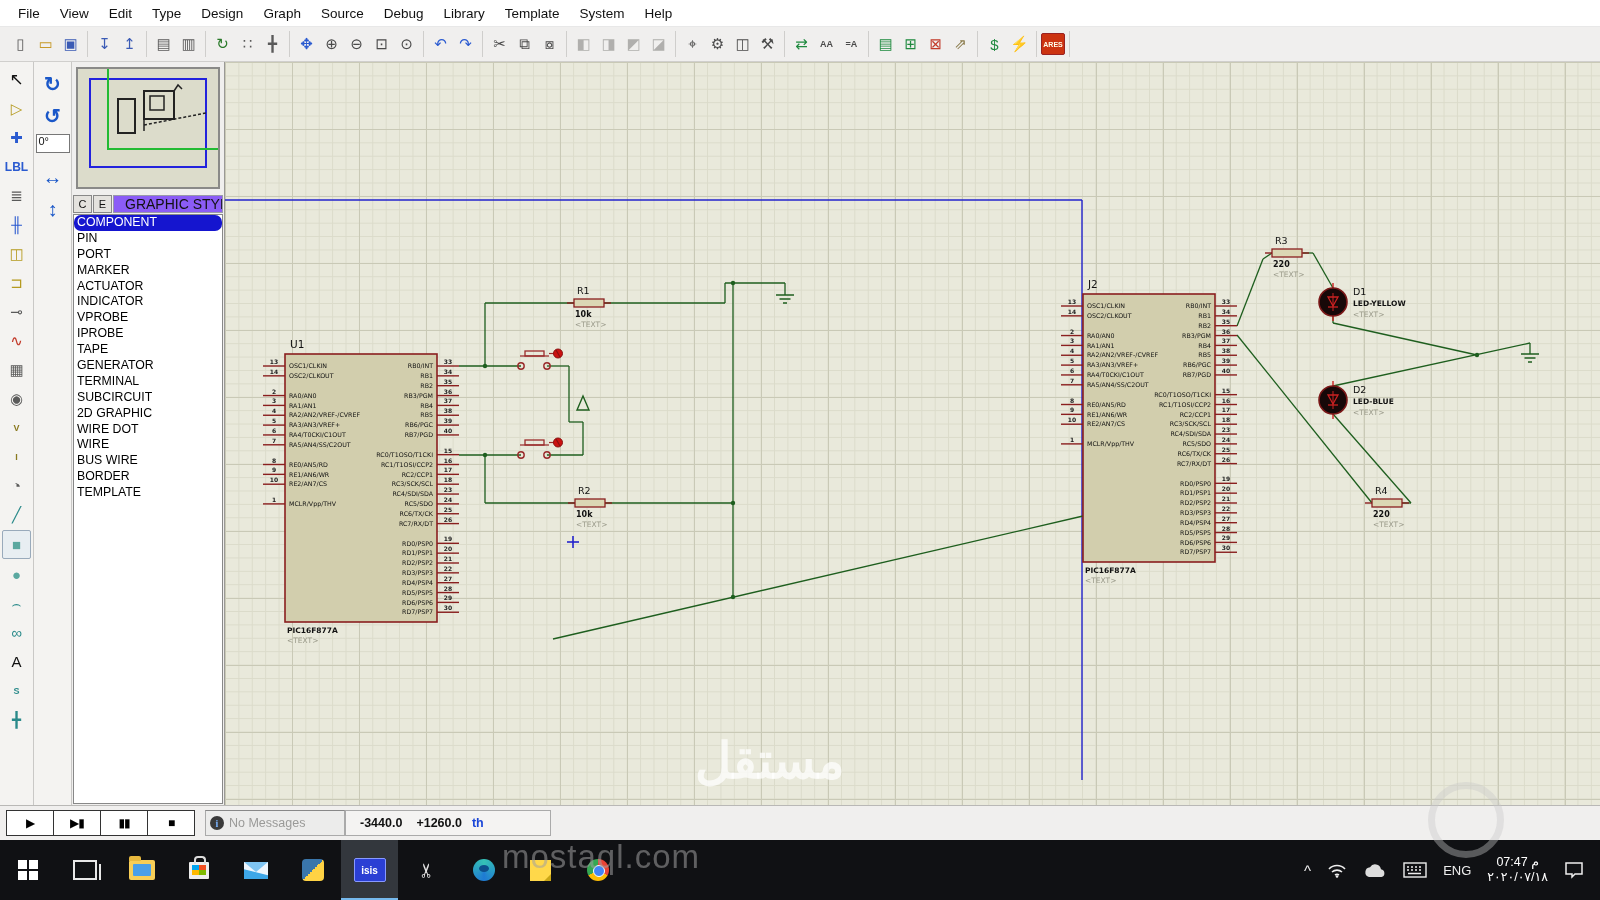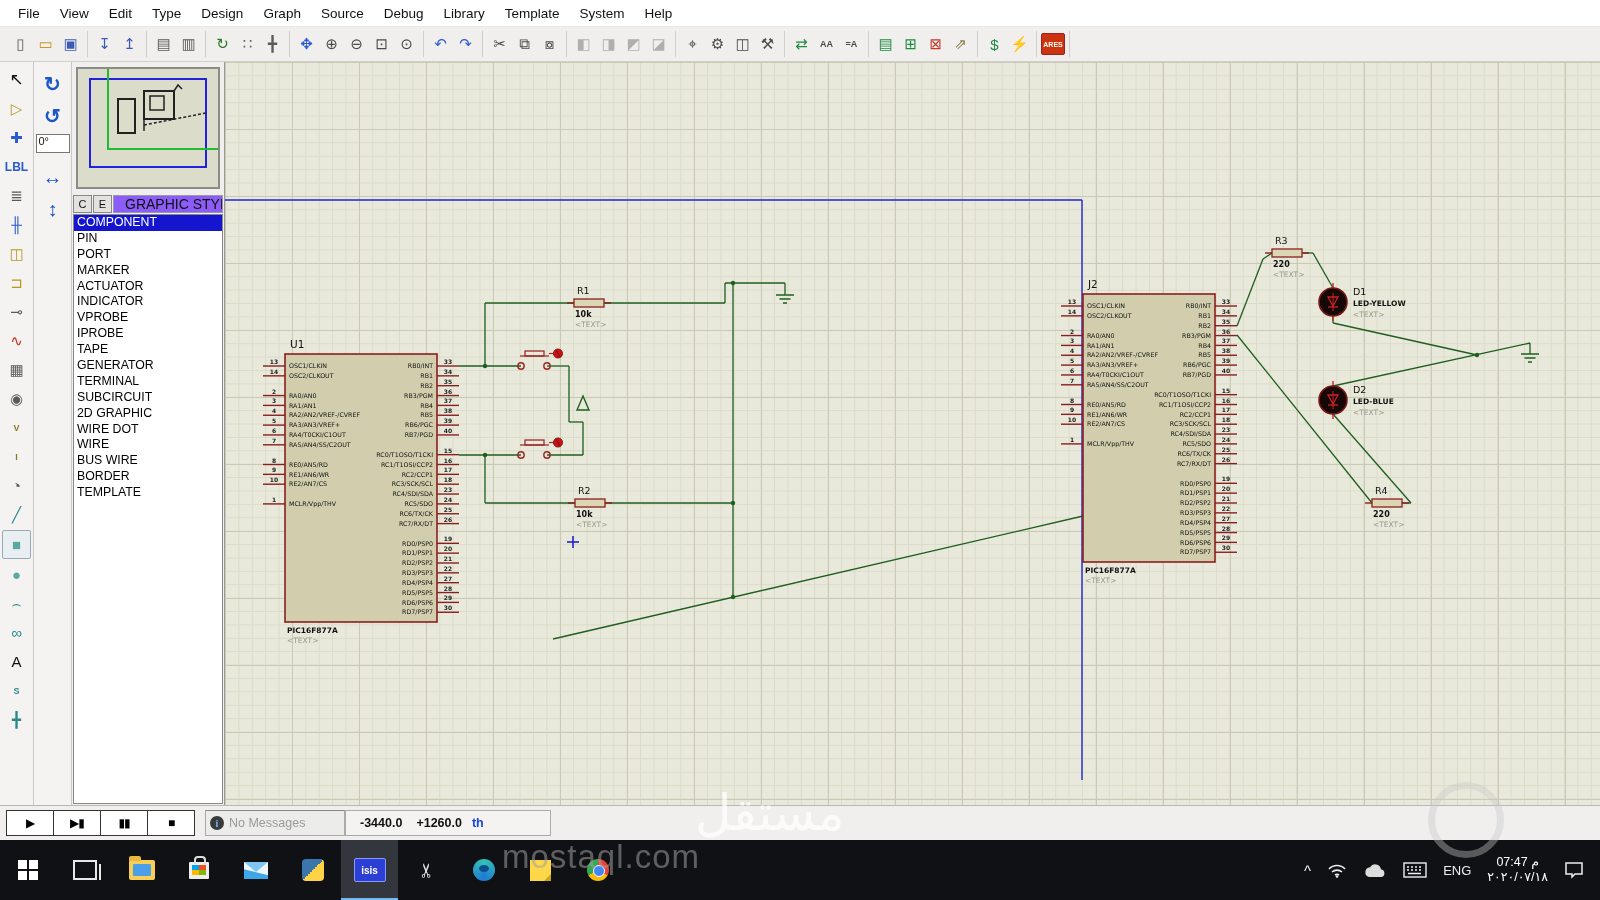--- a/index.html
+++ b/index.html
@@ -29,21 +29,21 @@
   .rotcol{width:37px;background:#f4f3f1;border-right:1px solid #c9c8c6;display:flex;flex-direction:column;align-items:center;padding-top:8px;flex:0 0 auto;}
   .rot{width:28px;height:28px;display:flex;align-items:center;justify-content:center;font-size:20px;color:#1a57c8;font-weight:bold;margin-bottom:4px;}
   .anglebox{width:30px;height:17px;border:1px solid #777;background:#fff;font-size:11px;padding-left:2px;color:#111;margin-bottom:10px;}
   .panel{width:152px;background:#f0efee;border-right:1px solid #9a9996;display:flex;flex-direction:column;flex:0 0 auto;}
   .overview{height:118px;margin:5px 4px 4px 4px;background:#dcdccb;border:2px solid #8a8a88;position:relative;flex:0 0 auto;}
   .selheader{display:flex;height:18px;margin:2px 1px 0 1px;flex:0 0 auto;}
   .selbtn{width:17px;height:16px;background:#e4e2de;border:1px solid #888;font-size:11px;text-align:center;line-height:16px;color:#111;margin-right:1px;}
   .seltitle{flex:1;background:#8b5cf6;font-size:14px;line-height:17px;color:#111;padding-left:11px;white-space:nowrap;overflow:hidden;border:1px solid #99a;}
   .sellist{flex:1;background:#fff;border:1px solid #888;margin:1px;overflow:hidden;}
   .selitem{height:15.9px;font-size:12.3px;color:#000;padding-left:3px;white-space:nowrap;line-height:15.9px;}
-  .selitem.sel{background:#1515cf;color:#fff;}
+  .selitem.sel{background:#1515cf;color:#fff;border-radius:7px;}
   
   .canvas{flex:1 1 auto;position:relative;overflow:hidden;background-color:#e9e9db;
     background-image:
       linear-gradient(#c9c9b6 1px,transparent 1px),linear-gradient(90deg,#c9c9b6 1px,transparent 1px),
       linear-gradient(#dbdbca 1px,transparent 1px),linear-gradient(90deg,#dbdbca 1px,transparent 1px);
     background-size:67px 67px,67px 67px,13.4px 13.4px,13.4px 13.4px;}
   .canvas svg{position:absolute;left:0;top:0;}
   
   .statusbar{height:34px;background:#f0efee;border-top:1px solid #b9b8b6;display:flex;align-items:center;flex:0 0 auto;}
   .simgroup{display:flex;margin-left:6px;border:1px solid #333;}
@@ -88,21 +88,21 @@
   .ic-isis{width:30px;height:22px;background:#2b3fd4;border:1px solid #8899ff;color:#fff;font-size:10px;font-weight:bold;display:flex;align-items:center;justify-content:center;border-radius:2px;}
   .ic-snip{font-size:19px;color:#e8e8e8;transform:rotate(-90deg);}
   .ic-edge{width:22px;height:22px;border-radius:50%;background:conic-gradient(#35c1b5,#1e7ad4,#35c1b5);position:relative;}
   .ic-edge::after{content:"";position:absolute;left:6px;top:6px;width:10px;height:7px;border-radius:50%;background:#0d4f8c;}
   .ic-notes{width:21px;height:21px;background:#ffd84a;position:relative;}
   .ic-notes::after{content:"";position:absolute;right:0;bottom:0;width:0;height:0;border-left:7px solid transparent;border-bottom:7px solid #c9a616;}
   .ic-chrome{width:22px;height:22px;border-radius:50%;background:conic-gradient(#ea4335 120deg,#fbbc05 120deg 240deg,#34a853 240deg);position:relative;}
   .ic-chrome::after{content:"";position:absolute;left:6px;top:6px;width:10px;height:10px;border-radius:50%;background:#4285f4;border:1.5px solid #fff;}
   
   .wm{position:absolute;z-index:60;pointer-events:none;}
-  .wm1{left:695px;top:784px;font-size:50px;font-weight:normal;color:rgba(255,255,255,0.72);}
+  .wm1{left:695px;top:732px;font-size:50px;font-weight:bold;color:rgba(255,255,255,0.72);}
   .wm2{left:502px;top:838px;font-size:33px;color:rgba(160,160,160,0.55);letter-spacing:1px;}
   .wm3{left:1428px;top:782px;width:62px;height:62px;border:7px solid rgba(200,200,200,0.4);border-radius:50%;}
 </style>
 </head>
 <body>
 
 <div class="app">
 
 
   <div class="menubar">

